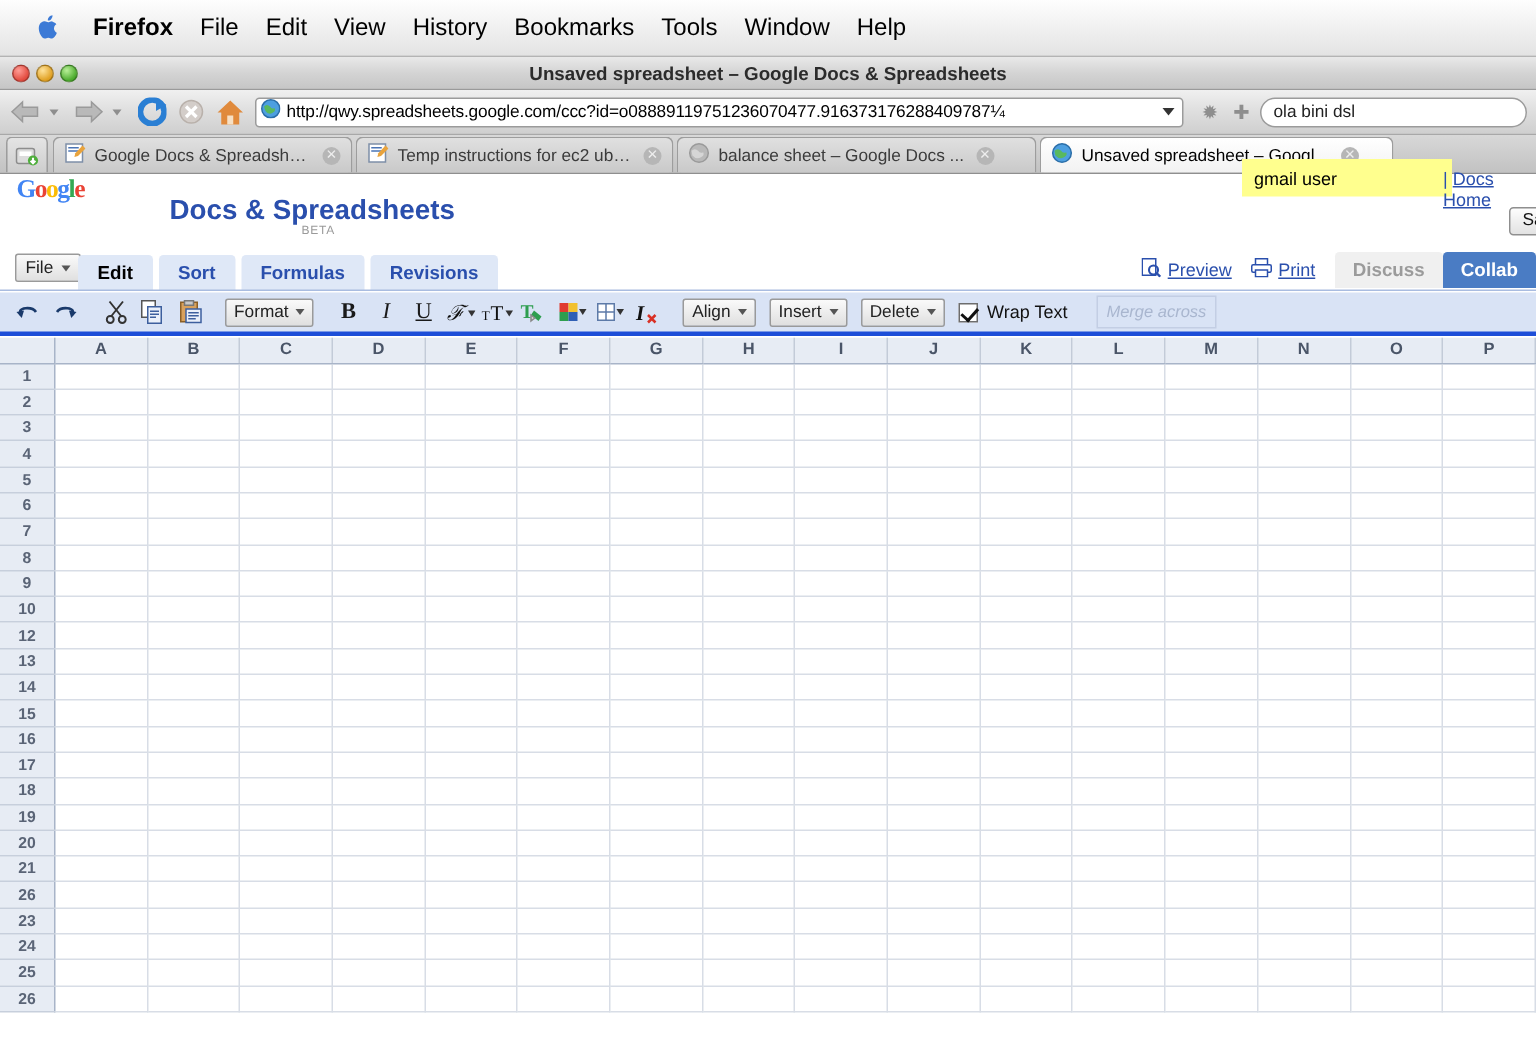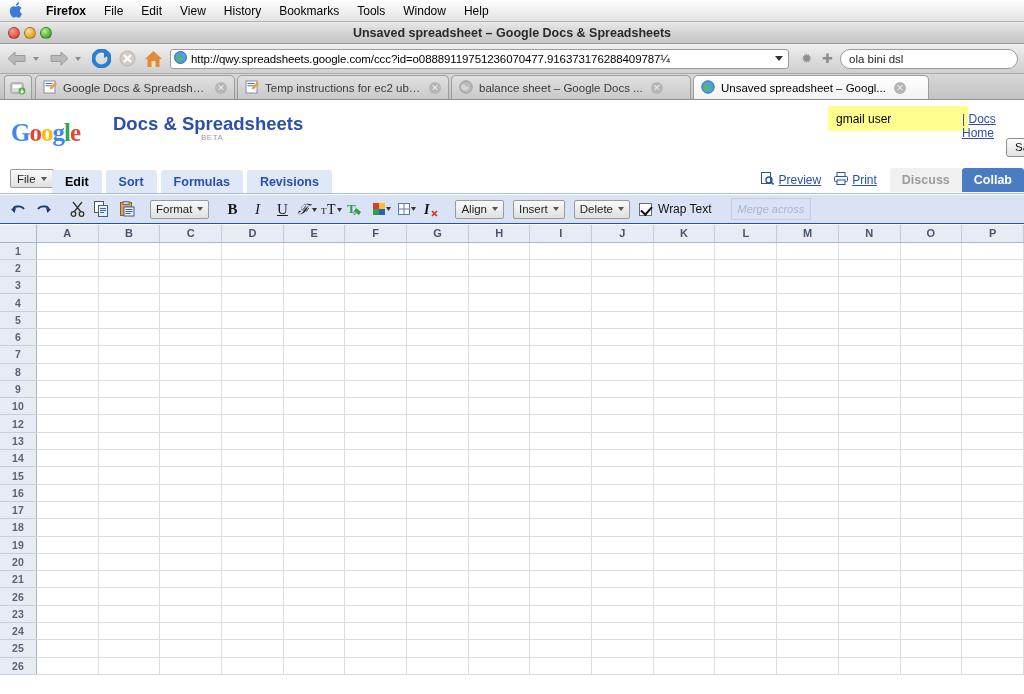--- a/index.html
+++ b/index.html
@@ -6,26 +6,26 @@
   html, body {
     width: 1024px; height: 694px;
     overflow: hidden;
     font-family: "Liberation Sans", sans-serif;
     background: #ffffff;
   }
   #app { position: relative; width: 1024px; height: 694px; overflow: hidden; }
 
   
   .macbar {
-    height: 22px; width: 100%;
+    height: 38px; width: 100%;
     background: linear-gradient(to bottom, #fefefe 0%, #efefef 55%, #e3e3e3 100%);
     border-bottom: 1px solid #b4b4b4;
     display: flex; align-items: center;
-    padding-left: 8px;
-    font-size: 12px; color: #000;
+    padding-left: 24px;
+    font-size: 16px; color: #000;
   }
   .apple-logo {
     width: 15px; height: 17px; margin-right: 14px;
     position: relative; display: inline-block;
   }
   .apple-logo svg { display:block; }
   .macbar .mi { padding: 0 9px; white-space: nowrap; line-height: 22px; }
   .macbar .mi.bold { font-weight: bold; }
 
   
@@ -118,22 +118,22 @@
   .tab .closeb {
     width: 12px; height: 12px; border-radius: 50%;
     background: #b6b6b6; color: #eee; font-size: 9px; line-height: 12px;
     text-align: center; flex: none; margin-left: 2px;
     font-family: "DejaVu Sans", sans-serif;
   }
 
   
   .gheader { position: relative; height: 49px; background: #fff; }
   .glogo {
-    position: absolute; left: 11px; top: 19px;
-    font-size: 25px; font-weight: bold; letter-spacing: -1px;
+    position: absolute; left: 11px; top: 0;
+    font-size: 17px; font-weight: bold; letter-spacing: -1px;
     font-family: "Liberation Serif", serif;
   }
   .glogo .l1 { color: #4285f4; } .glogo .l2 { color: #ea4335; }
   .glogo .l3 { color: #fbbc05; } .glogo .l4 { color: #4285f4; }
   .glogo .l5 { color: #34a853; } .glogo .l6 { color: #ea4335; }
   .gproduct {
     position: absolute; left: 113px; top: 13px;
     font-size: 18.5px; font-weight: bold; color: #2a4fad;
     font-family: "Liberation Sans", sans-serif;
   }
@@ -213,21 +213,21 @@
     border-radius: 3px 3px 0 0;
     margin-right: 0;
   }
   .rtab.disabled { color: #9b9b9b; background: #f0f0f0; }
   .rtab.collab { color: #fff; background: #4a7cc4; }
 
   
   .fmtbar {
     position: absolute; left: 0; top: 195px; width: 1024px; height: 29px;
     background: #d9e3f5;
-    border-bottom: 1px solid #1d4ed8;
+    border-bottom: 3px solid #1d4ed8;
     display: flex; align-items: center; padding-left: 7px; gap: 3px;
   }
   .tb-ico {
     width: 22px; height: 21px;
     display: flex; align-items: center; justify-content: center;
     font-size: 14px; color: #1a1a1a;
   }
   .tb-ico.txt { font-family: "Liberation Serif", serif; font-size: 15px; }
   .tb-gap { width: 6px; }
   .tb-drop {

